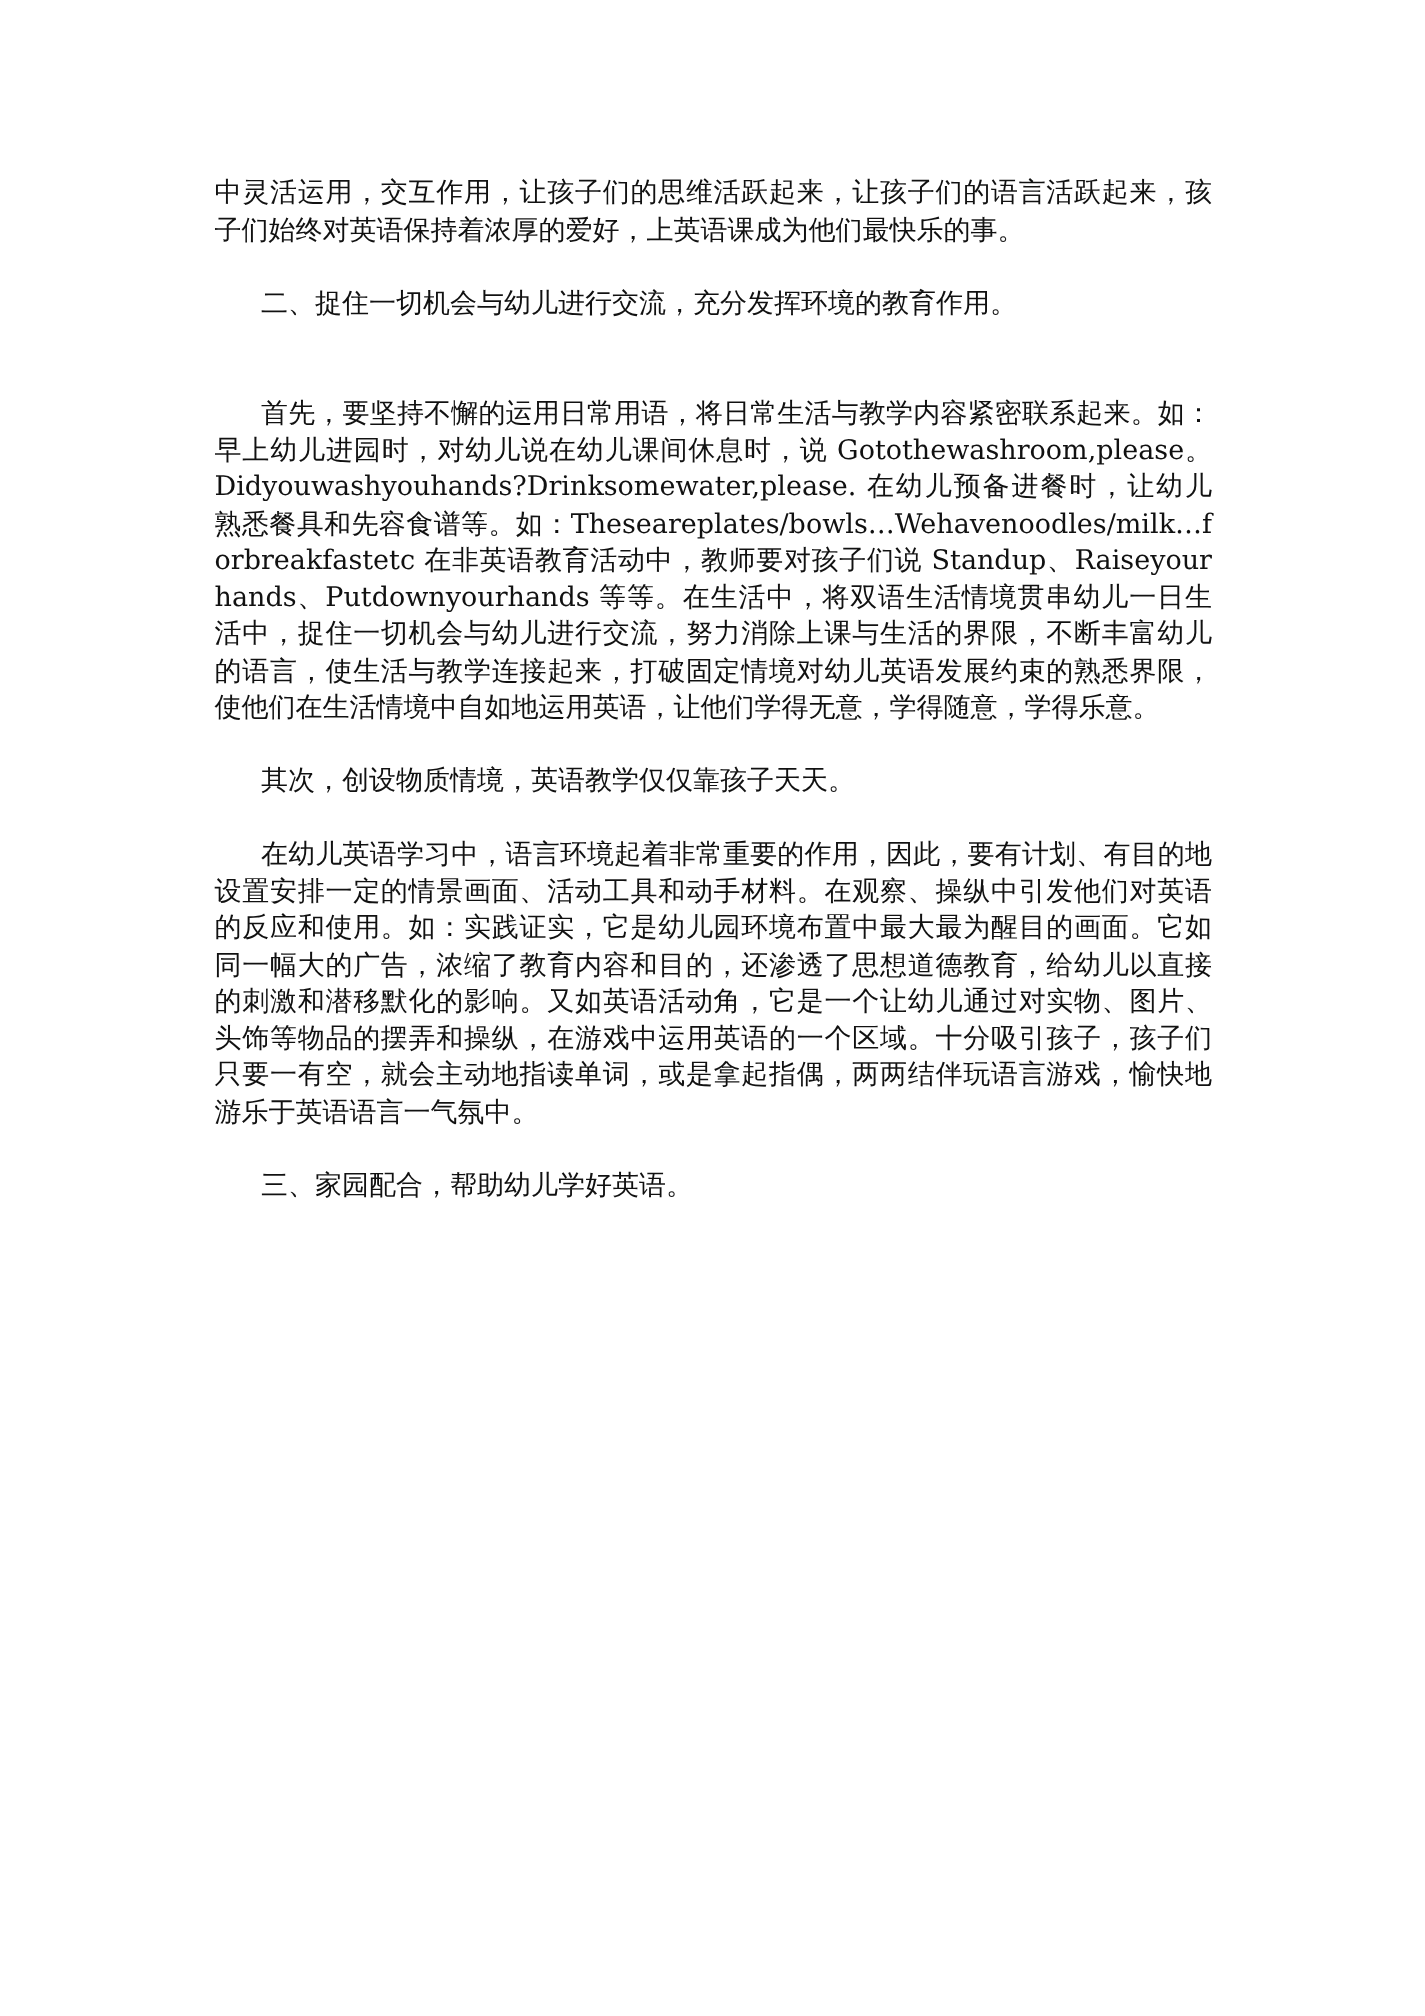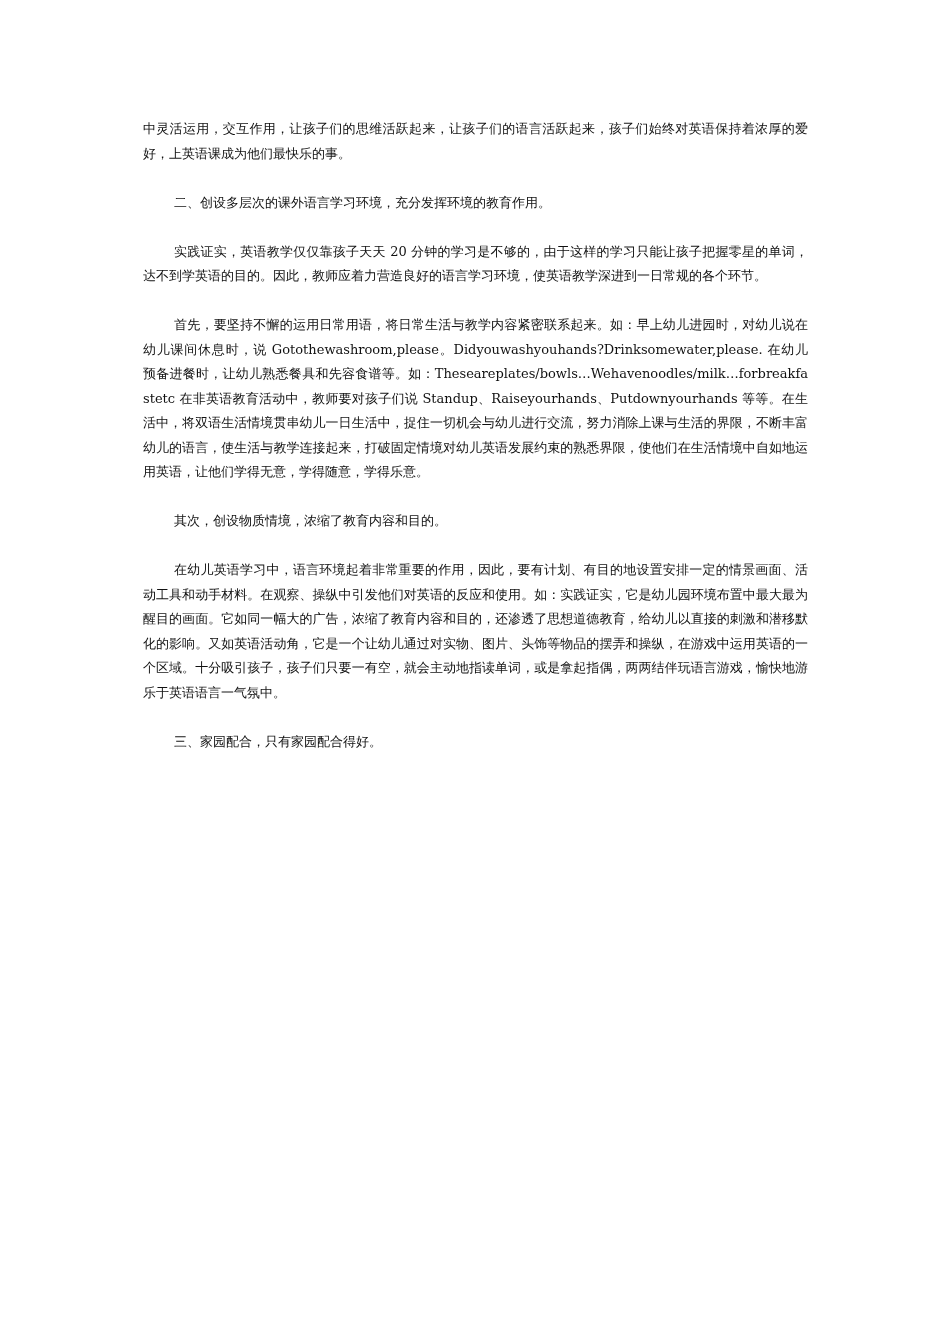--- a/index.html
+++ b/index.html
@@ -16,52 +16,51 @@
       color: #111111;
     }
     .page {
       position: absolute;
       left: 143px;
       top: 117px;
       width: 665px;
     }
     .para {
       margin: 0;
-      font-size: 13px;
+      font-size: 18px;
       line-height: 24.5px;
       text-align: justify;
       text-justify: inter-character;
       letter-spacing: 0px;
       word-break: break-all;
     }
     .para.indent {
       text-indent: 31px;
     }
     .gap {
       height: 24.5px;
     }
   </style>
 </head>
 <body>
 
 <div class="page">
   <p class="para">中灵活运用，交互作用，让孩子们的思维活跃起来，让孩子们的语言活跃起来，孩子们始终对英语保持着浓厚的爱好，上英语课成为他们最快乐的事。</p>
   <div class="gap"></div>
 
-  <p class="para indent">二、创设多层次的课外语言学习环境，充分发挥环境的教育作用。</p>
+  <p class="para indent">二、捉住一切机会与幼儿进行交流，充分发挥环境的教育作用。</p>
   <div class="gap"></div>
 
-  <p class="para indent">实践证实，英语教学仅仅靠孩子天天 20 分钟的学习是不够的，由于这样的学习只能让孩子把握零星的单词，达不到学英语的目的。因此，教师应着力营造良好的语言学习环境，使英语教学深进到一日常规的各个环节。</p>
   <div class="gap"></div>
 
   <p class="para indent">首先，要坚持不懈的运用日常用语，将日常生活与教学内容紧密联系起来。如：早上幼儿进园时，对幼儿说在幼儿课间休息时，说 Gotothewashroom,please。Didyouwashyouhands?Drinksomewater,please. 在幼儿预备进餐时，让幼儿熟悉餐具和先容食谱等。如：Theseareplates/bowls…Wehavenoodles/milk…forbreakfastetc 在非英语教育活动中，教师要对孩子们说 Standup、Raiseyourhands、Putdownyourhands 等等。在生活中，将双语生活情境贯串幼儿一日生活中，捉住一切机会与幼儿进行交流，努力消除上课与生活的界限，不断丰富幼儿的语言，使生活与教学连接起来，打破固定情境对幼儿英语发展约束的熟悉界限，使他们在生活情境中自如地运用英语，让他们学得无意，学得随意，学得乐意。</p>
   <div class="gap"></div>
 
-  <p class="para indent">其次，创设物质情境，浓缩了教育内容和目的。</p>
+  <p class="para indent">其次，创设物质情境，英语教学仅仅靠孩子天天。</p>
   <div class="gap"></div>
 
   <p class="para indent">在幼儿英语学习中，语言环境起着非常重要的作用，因此，要有计划、有目的地设置安排一定的情景画面、活动工具和动手材料。在观察、操纵中引发他们对英语的反应和使用。如：实践证实，它是幼儿园环境布置中最大最为醒目的画面。它如同一幅大的广告，浓缩了教育内容和目的，还渗透了思想道德教育，给幼儿以直接的刺激和潜移默化的影响。又如英语活动角，它是一个让幼儿通过对实物、图片、头饰等物品的摆弄和操纵，在游戏中运用英语的一个区域。十分吸引孩子，孩子们只要一有空，就会主动地指读单词，或是拿起指偶，两两结伴玩语言游戏，愉快地游乐于英语语言一气氛中。</p>
   <div class="gap"></div>
 
-  <p class="para indent">三、家园配合，只有家园配合得好。</p>
+  <p class="para indent">三、家园配合，帮助幼儿学好英语。</p>
   <div class="gap"></div>
 
 </div>
 
 </body></html>

